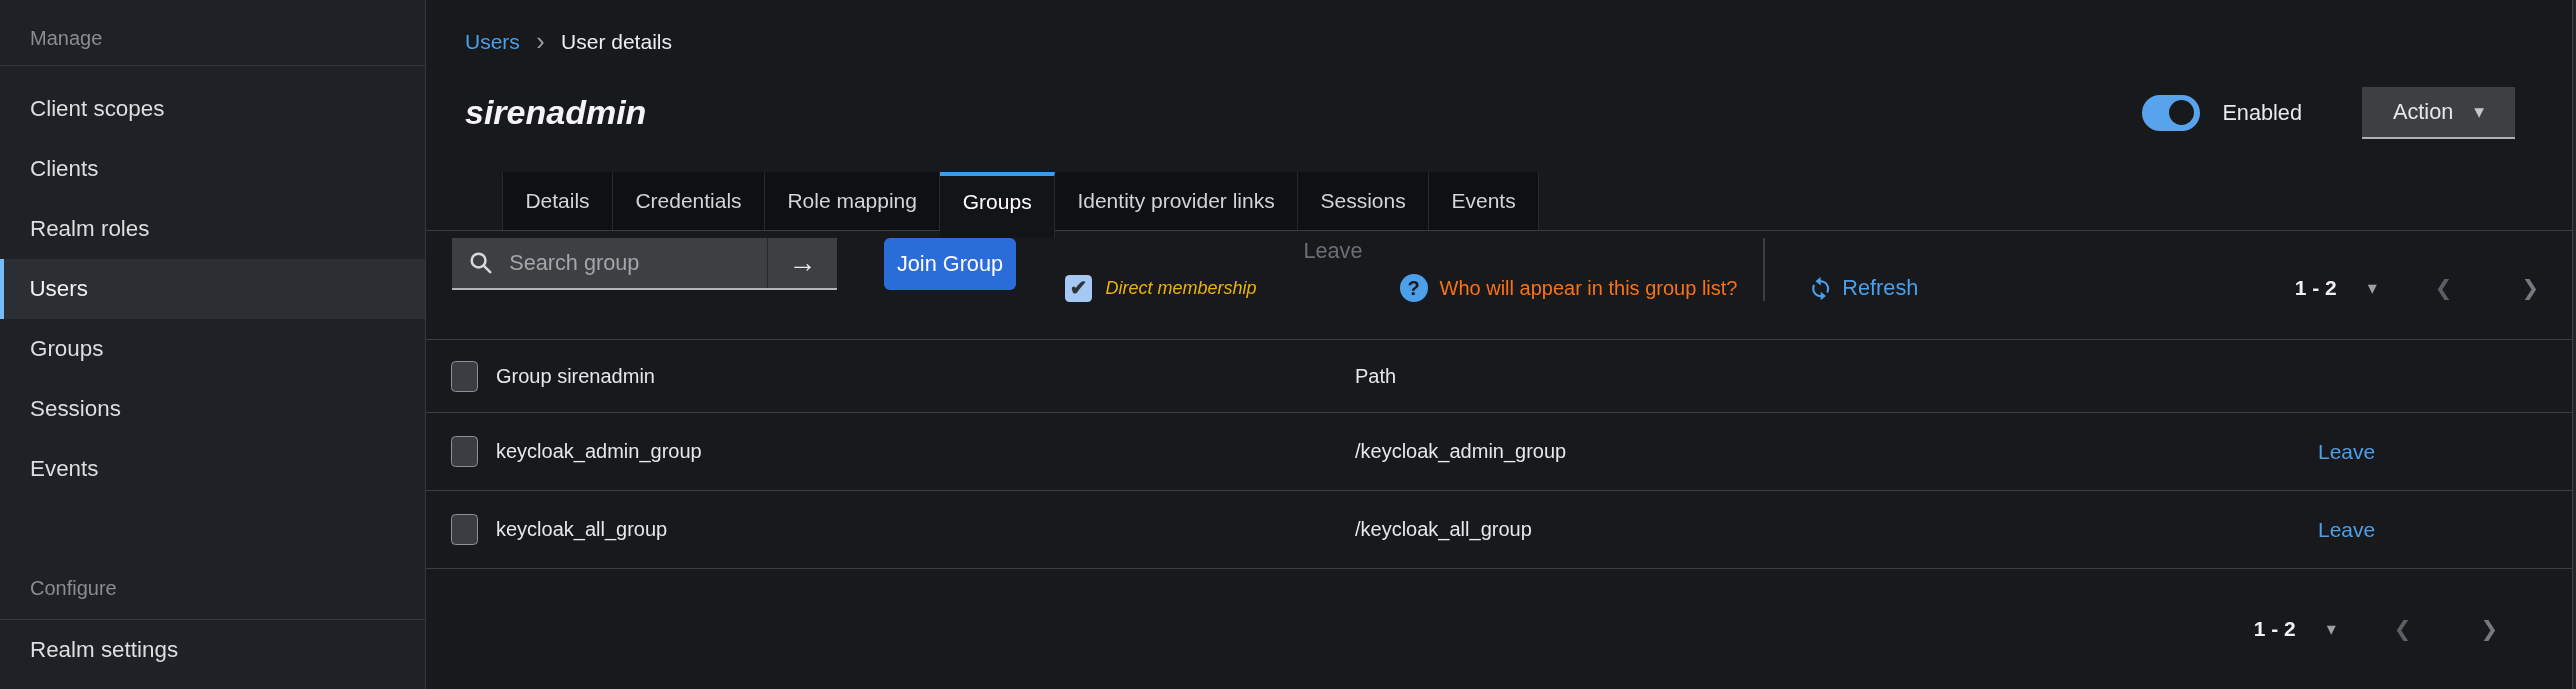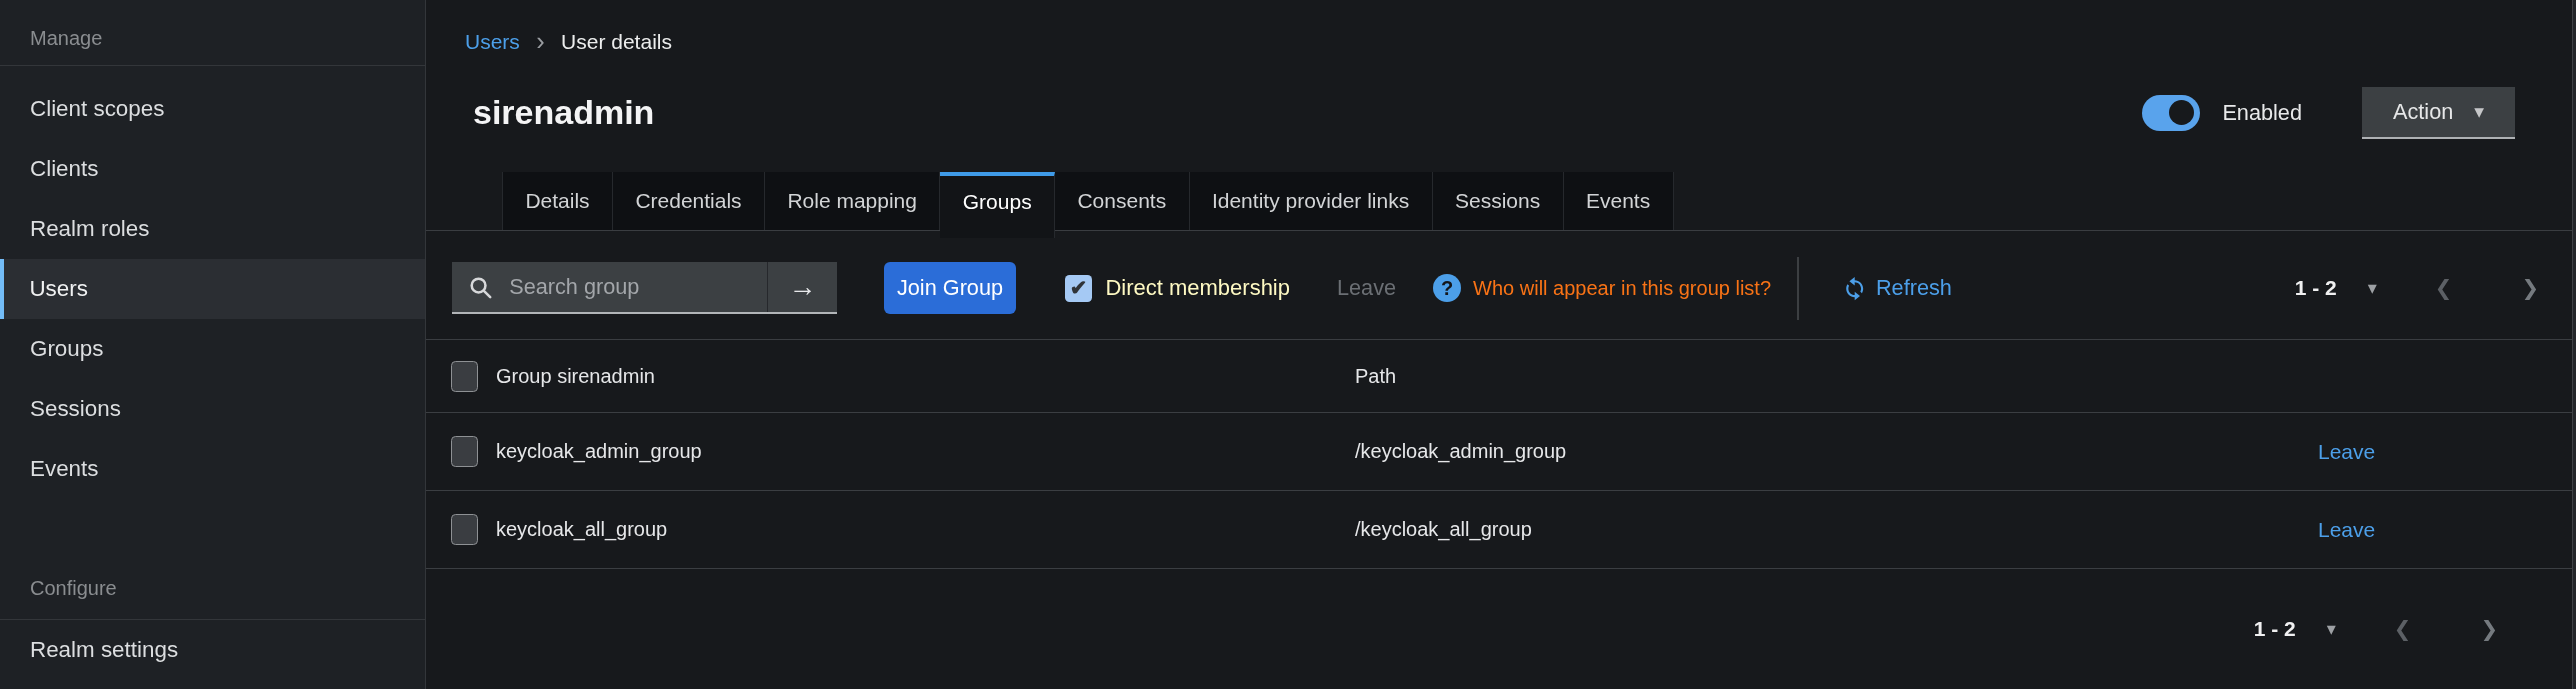--- a/index.html
+++ b/index.html
@@ -35,33 +35,33 @@
     color:#e6e7e8;font-size:21.7px;font-family:inherit;display:flex;align-items:center;justify-content:center;gap:21px;cursor:pointer;text-align:right;}
   .caret{color:#c6c7c9;font-size:19.4px;}
   
   .tabbar{margin-top:24px;padding-left:76px;position:relative;height:66px;display:flex;align-items:flex-start;}
   .tabbar::after{content:'';position:absolute;left:0;right:0;top:58px;height:1.5px;background:#3a3d41;}
   .tab{height:58px;line-height:58px;padding:0 22.4px;background:#0e1013;border-right:0.7px solid #26292d;
        font-size:21px;color:#d2d4d6;cursor:pointer;position:relative;z-index:1;}
   .tab:first-child{border-left:0.7px solid #26292d;}
   .tab.active{height:66px;z-index:2;border-top:4.5px solid #3f9be8;line-height:52px;color:#ffffff;background:#121417;}
   
-  .toolbar{height:102px;display:flex;align-items:center;padding:0 37px 0 26px;border-bottom:1.5px solid #3a3d41;}
+  .toolbar{height:102px;display:flex;padding:0 37px 0 26px;border-bottom:1.5px solid #3a3d41;}
   .search-group{width:385px;height:52px;background:#3c4043;border-bottom:2.2px solid #b2b5b8;display:flex;align-items:stretch;}
   .search-box{flex:1;display:flex;align-items:center;padding-left:16.4px;gap:13.4px;}
   .search-input{background:transparent;border:none;outline:none;color:#e6e7e8;font-size:21.7px;font-family:inherit;width:224px;}
   .search-input::placeholder{color:#a3a6aa;}
   .search-submit{width:70px;border-left:1.5px solid #26282c;display:flex;align-items:center;justify-content:center;
     background:transparent;border-top:none;border-right:none;border-bottom:none;cursor:pointer;color:#e8e9eb;font-size:28px;}
   .primary-btn{margin-left:47px;width:132px;height:52px;border:none;border-radius:6px;background:#2b6dd8;color:#fff;
     font-size:21.7px;font-family:inherit;cursor:pointer;}
   .check-group{margin-left:49px;display:flex;align-items:center;gap:13.4px;cursor:pointer;}
   .checkbox{width:27px;height:27px;border-radius:4.5px;background:#a5c9f4;display:flex;align-items:center;justify-content:center;
     color:#2f3338;font-size:21px;font-weight:700;}
-  .check-label{font-size:22px;color:#fef9c3;}
+  .check-label{font-size:18px;color:#eab308;font-style:italic;}
   .leave-disabled{margin-left:47px;font-size:21.7px;color:#6b6f74;}
   .help-group{margin-left:37px;display:flex;align-items:center;gap:12px;cursor:pointer;}
   .help-icon{width:28px;height:28px;border-radius:50%;background:#4c9fe9;color:#14161a;font-weight:700;font-size:20px;
     display:flex;align-items:center;justify-content:center;}
   .help-text{font-size:20px;color:#f97316;}
   .v-divider{margin-left:26px;width:1.5px;height:63px;background:#3c3f42;}
   .refresh{margin-left:43px;display:flex;align-items:center;gap:9px;cursor:pointer;}
   .refresh-text{font-size:21.7px;color:#4c9fe9;}
   .pagination{margin-left:auto;display:flex;align-items:center;}
   .page-range{font-size:21px;font-weight:700;color:#f0f0f1;}
@@ -108,39 +108,38 @@
   <main class="main">
     <div class="right-edge"></div>
 
     <div class="breadcrumb">
       <span class="crumb-link">Users</span>
       <span class="crumb-sep">›</span>
       <span class="crumb-current">User details</span>
     </div>
 
     <div class="title-row">
-      <h1 class="page-title" style="margin:8px;">sirenadmin</h1>
+      <h1 class="page-title" style="margin:0;font-style:italic;">sirenadmin</h1>
       <div class="title-controls">
         <div class="switch">
           <span class="knob"></span>
         </div>
         <span class="switch-label">Enabled</span>
         <button class="action-btn">
           <span>Action</span>
           <span class="caret">▾</span>
         </button>
       </div>
     </div>
 
     <div class="tabbar">
       <div class="tab">Details</div>
       <div class="tab">Credentials</div>
       <div class="tab">Role mapping</div>
       <div class="tab active">Groups</div>
-      <div class="tab">Consents</div>
       <div class="tab">Identity provider links</div>
       <div class="tab">Sessions</div>
       <div class="tab">Events</div>
     </div>
 
     <div class="toolbar">
       <div class="search-group">
         <div class="search-box">
           <svg width="25.4" height="25.4" viewBox="0 0 24 24">
             <circle cx="10" cy="10" r="6.5" fill="none" stroke="#d7d8da" stroke-width="2.4"></circle>

